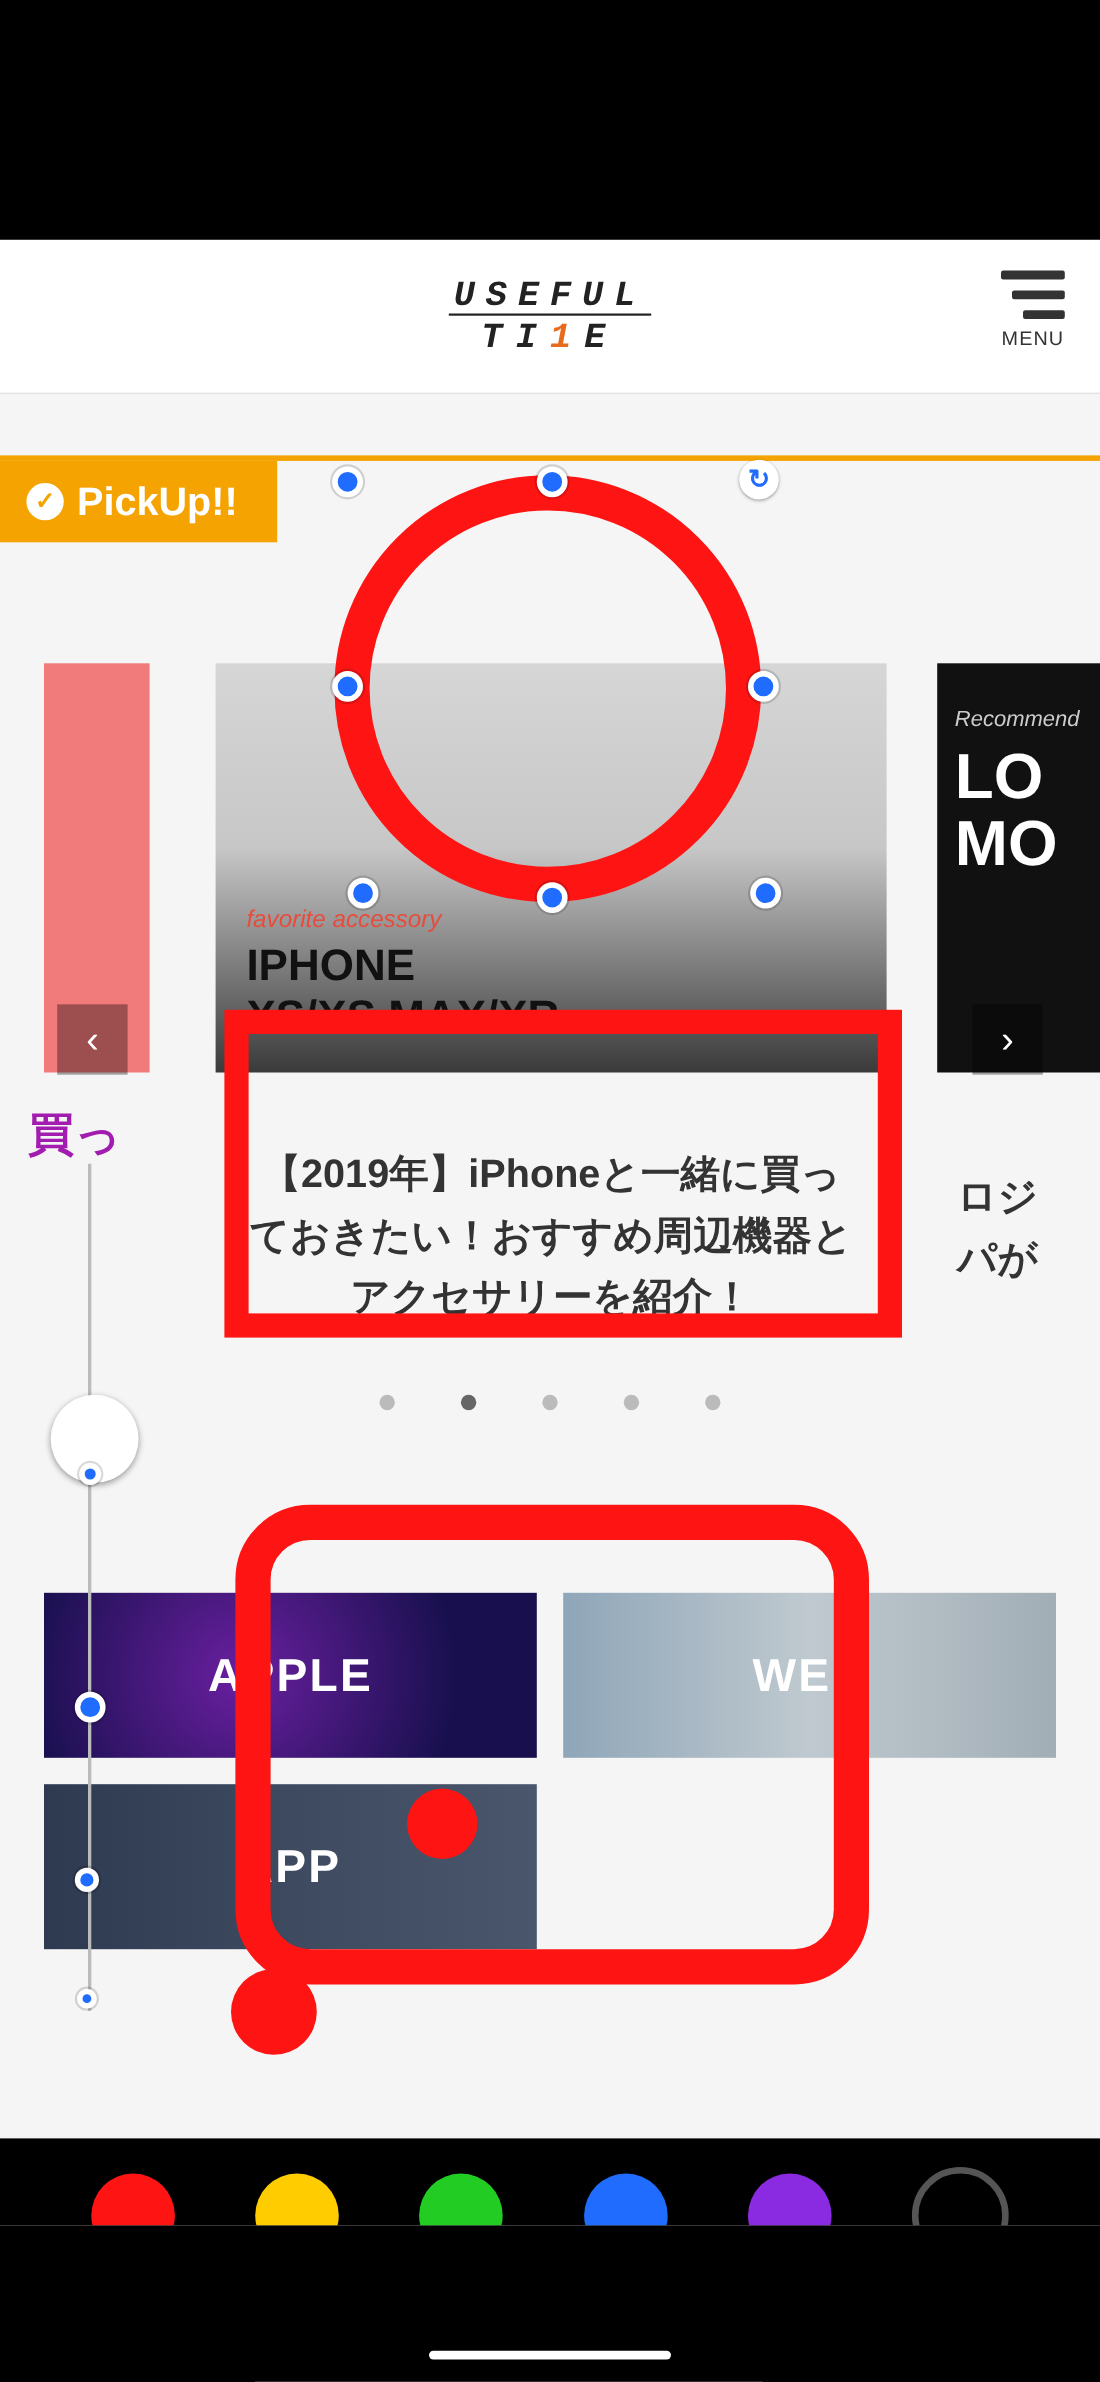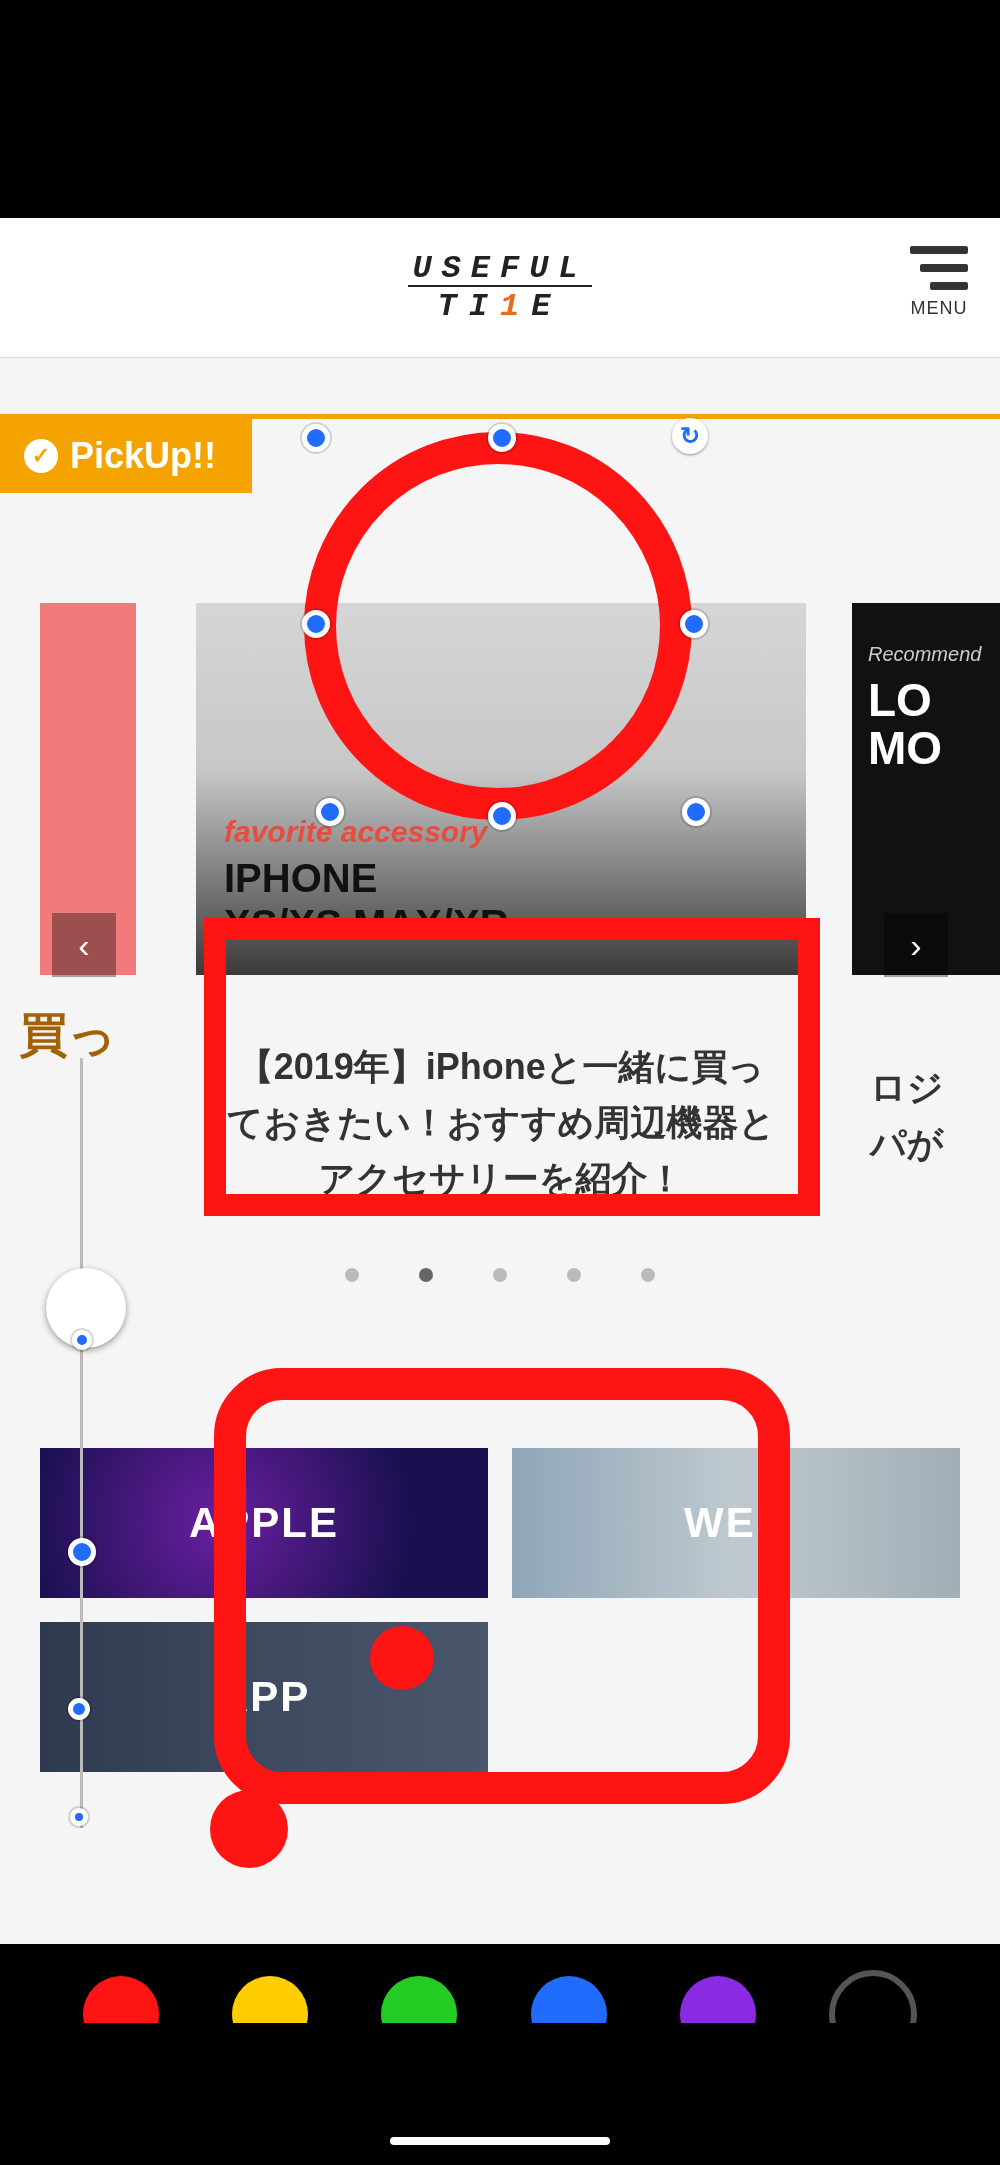--- a/index.html
+++ b/index.html
@@ -97,37 +97,37 @@
       width: 100%;
       margin-top: 110px;
       height: 380px;
     }
     .slide-left {
       position:absolute; left:40px; top:0; width:96px; height:372px;
       background:#f17a7a;
     }
     .slide-left-text {
       position:absolute; left:0; top:400px; width:136px;
-      font-size:48px; font-weight:700; color:#a16207; text-align:center;
+      font-size:42px; font-weight:700; color:#a21caf; text-align:center;
     }
     .slide-main {
       position:absolute; left:196px; top:0; width:610px; height:372px;
       background: linear-gradient(180deg,#d6d6d6 0%, #c7c7c7 45%, #3a3a3a 100%);
       display:flex; flex-direction:column; justify-content:flex-end;
       padding:28px;
     }
-    .fav-label { color:#e74c3c; font-size:30px; font-weight:700; font-style:italic; }
+    .fav-label { color:#e74c3c; font-size:22px; font-weight:400; font-style:italic; }
     .slide-main-title { font-size:40px; font-weight:900; color:#111; line-height:1.15; margin-top:6px; }
 
     .slide-right {
       position:absolute; left:852px; top:0; width:148px; height:372px;
       background:#111; color:#fff; padding:40px 16px;
     }
     .rec-label { font-size:20px; font-style:italic; color:#ccc; }
-    .slide-right-title { font-size:46px; font-weight:900; line-height:1.05; margin-top:10px; }
+    .slide-right-title { font-size:58px; font-weight:900; line-height:1.05; margin-top:10px; }
 
     .nav-prev, .nav-next {
       position:absolute; top:310px; width:64px; height:64px;
       background:rgba(0,0,0,0.35); color:#fff;
       display:flex; align-items:center; justify-content:center;
       font-size:34px; cursor:pointer;
     }
     .nav-prev { left:52px; }
     .nav-next { left:884px; }
 

